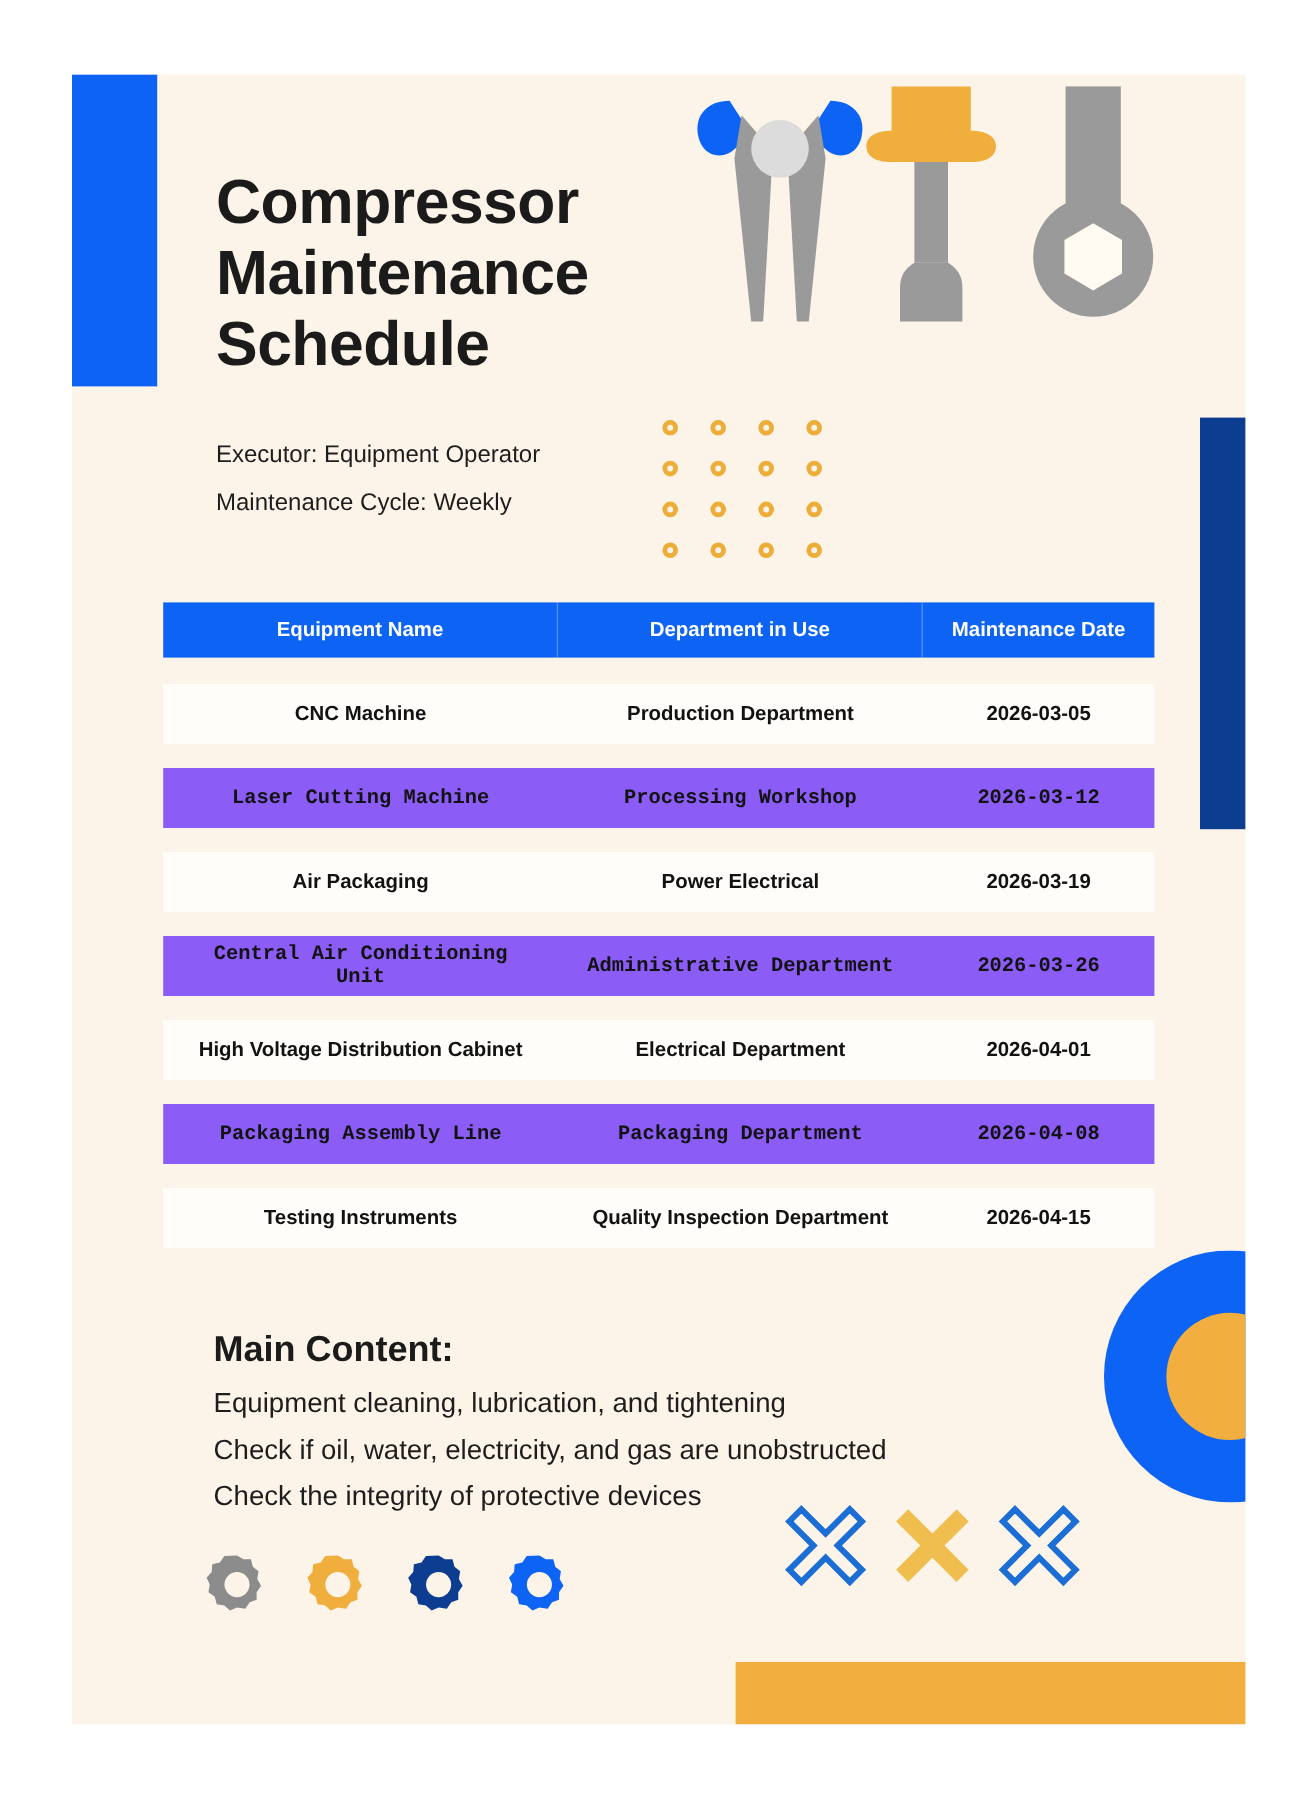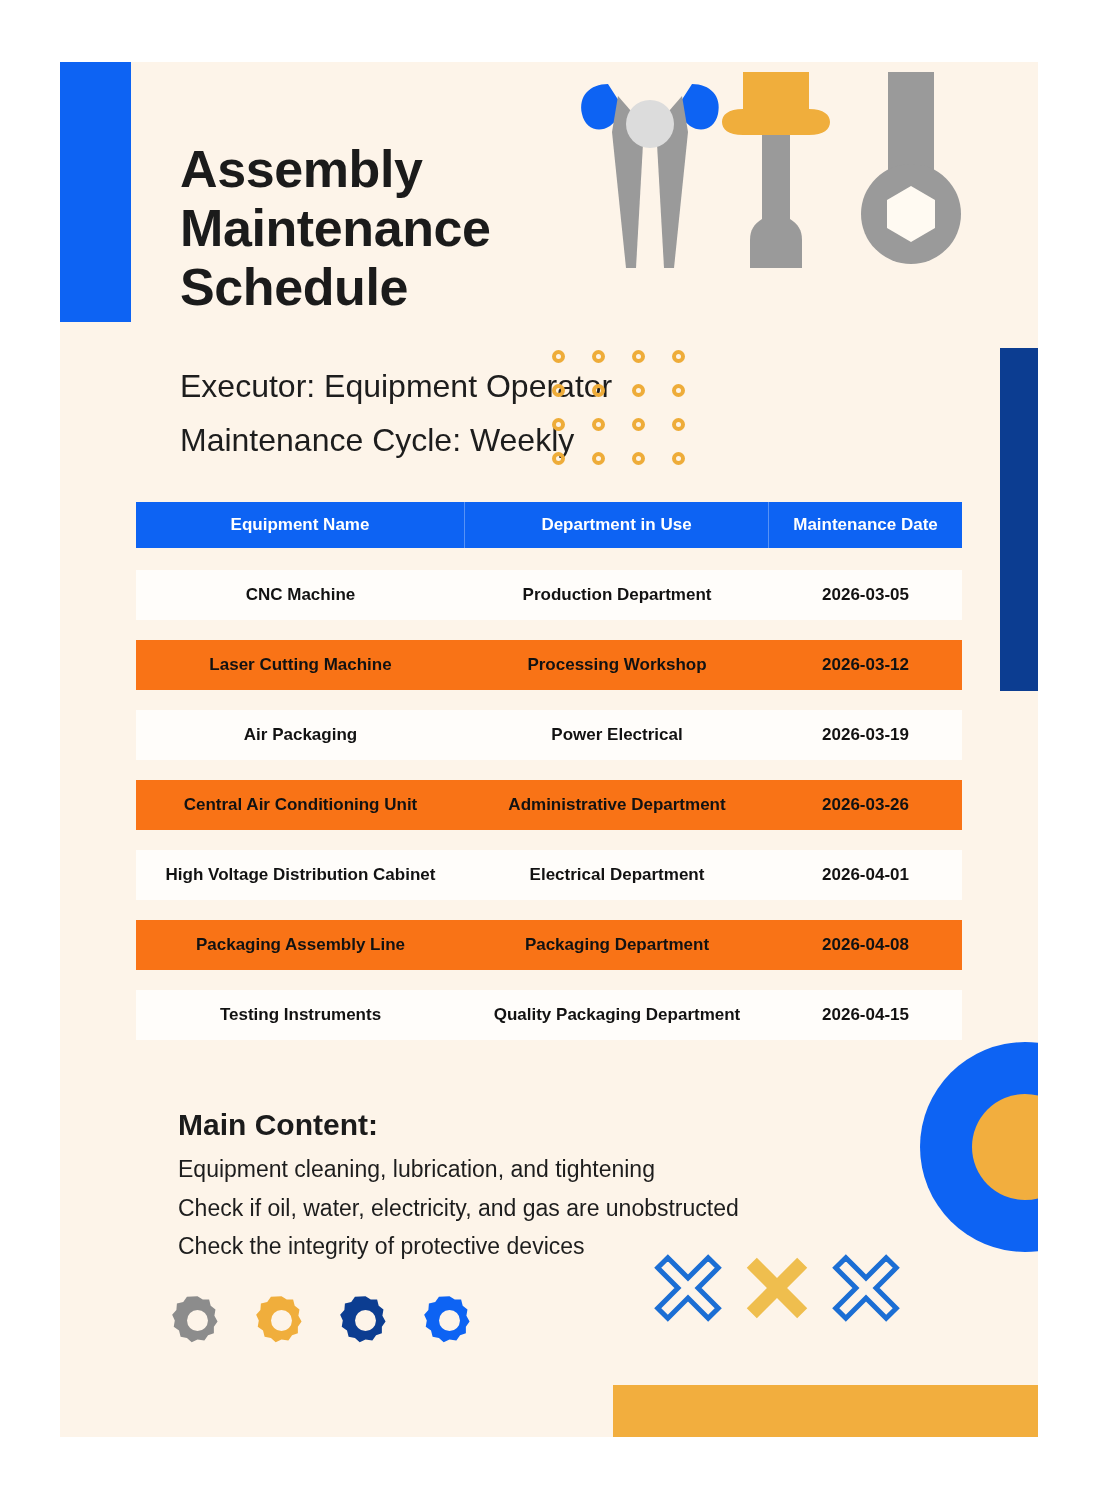--- a/index.html
+++ b/index.html
@@ -79,21 +79,21 @@
     letter-spacing: -0.4px;
   }
   .meta {
     position: absolute;
     left: 120px;
     top: 305px;
     width: 440px;
   }
   .meta p {
     margin: 0 0 16px 0;
-    font-size: 32px;
+    font-size: 20px;
     color: #1d1d1d;
     line-height: 1.2;
   }
 
   
   .dot-grid {
     position: absolute;
     left: 492px;
     top: 278px;
     width: 160px;
@@ -134,21 +134,21 @@
     font-weight: bold;
     font-size: 17px;
     border-right: 1px solid rgba(255,255,255,0.30);
   }
   .thead .cell:last-child { border-right: none; }
   .tbody .trow {
     height: 50px;
     margin-bottom: 20px;
   }
   .tbody .trow.odd  { background: #fffdfa; }
-  .tbody .trow.even { background: #f97316; }
+  .tbody .trow.even { background: #8b5cf6; font-family: Liberation Mono, monospace; }
   .tbody .cell {
     color: #121212;
     font-weight: bold;
     font-size: 17px;
   }
   .cell {
     display: flex;
     align-items: center;
     justify-content: center;
     height: 100%;
@@ -255,21 +255,21 @@
       <g>
         <rect x="348" y="10" width="46" height="136" fill="#9a9a9a"></rect>
         <circle cx="371" cy="152" r="50" fill="#9a9a9a"></circle>
         <polygon points="371,124 395,138 395,166 371,180 347,166 347,138" fill="#fffaf2"></polygon>
       </g>
     </svg>
   </div>
 
   <div class="headline">
     <h1>
-      <span>Assembly</span><br>
+      <span>Compressor</span><br>
       <span>Maintenance</span><br>
       <span>Schedule</span>
     </h1>
   </div>
 
   <div class="meta">
     <p>Executor: Equipment Operator</p>
     <p>Maintenance Cycle: Weekly</p>
   </div>
 
@@ -324,21 +324,21 @@
           <div class="cell c2">Electrical Department</div>
           <div class="cell c3">2026-04-01</div>
         </div>
         <div class="trow even">
           <div class="cell c1">Packaging Assembly Line</div>
           <div class="cell c2">Packaging Department</div>
           <div class="cell c3">2026-04-08</div>
         </div>
         <div class="trow odd">
           <div class="cell c1">Testing Instruments</div>
-          <div class="cell c2">Quality Packaging Department</div>
+          <div class="cell c2">Quality Inspection Department</div>
           <div class="cell c3">2026-04-15</div>
         </div>
       </div>
   </div>
 
   <div class="main-content">
     <h2>Main Content:</h2>
     <p>Equipment cleaning, lubrication, and tightening</p>
     <p>Check if oil, water, electricity, and gas are unobstructed</p>
     <p>Check the integrity of protective devices</p>

